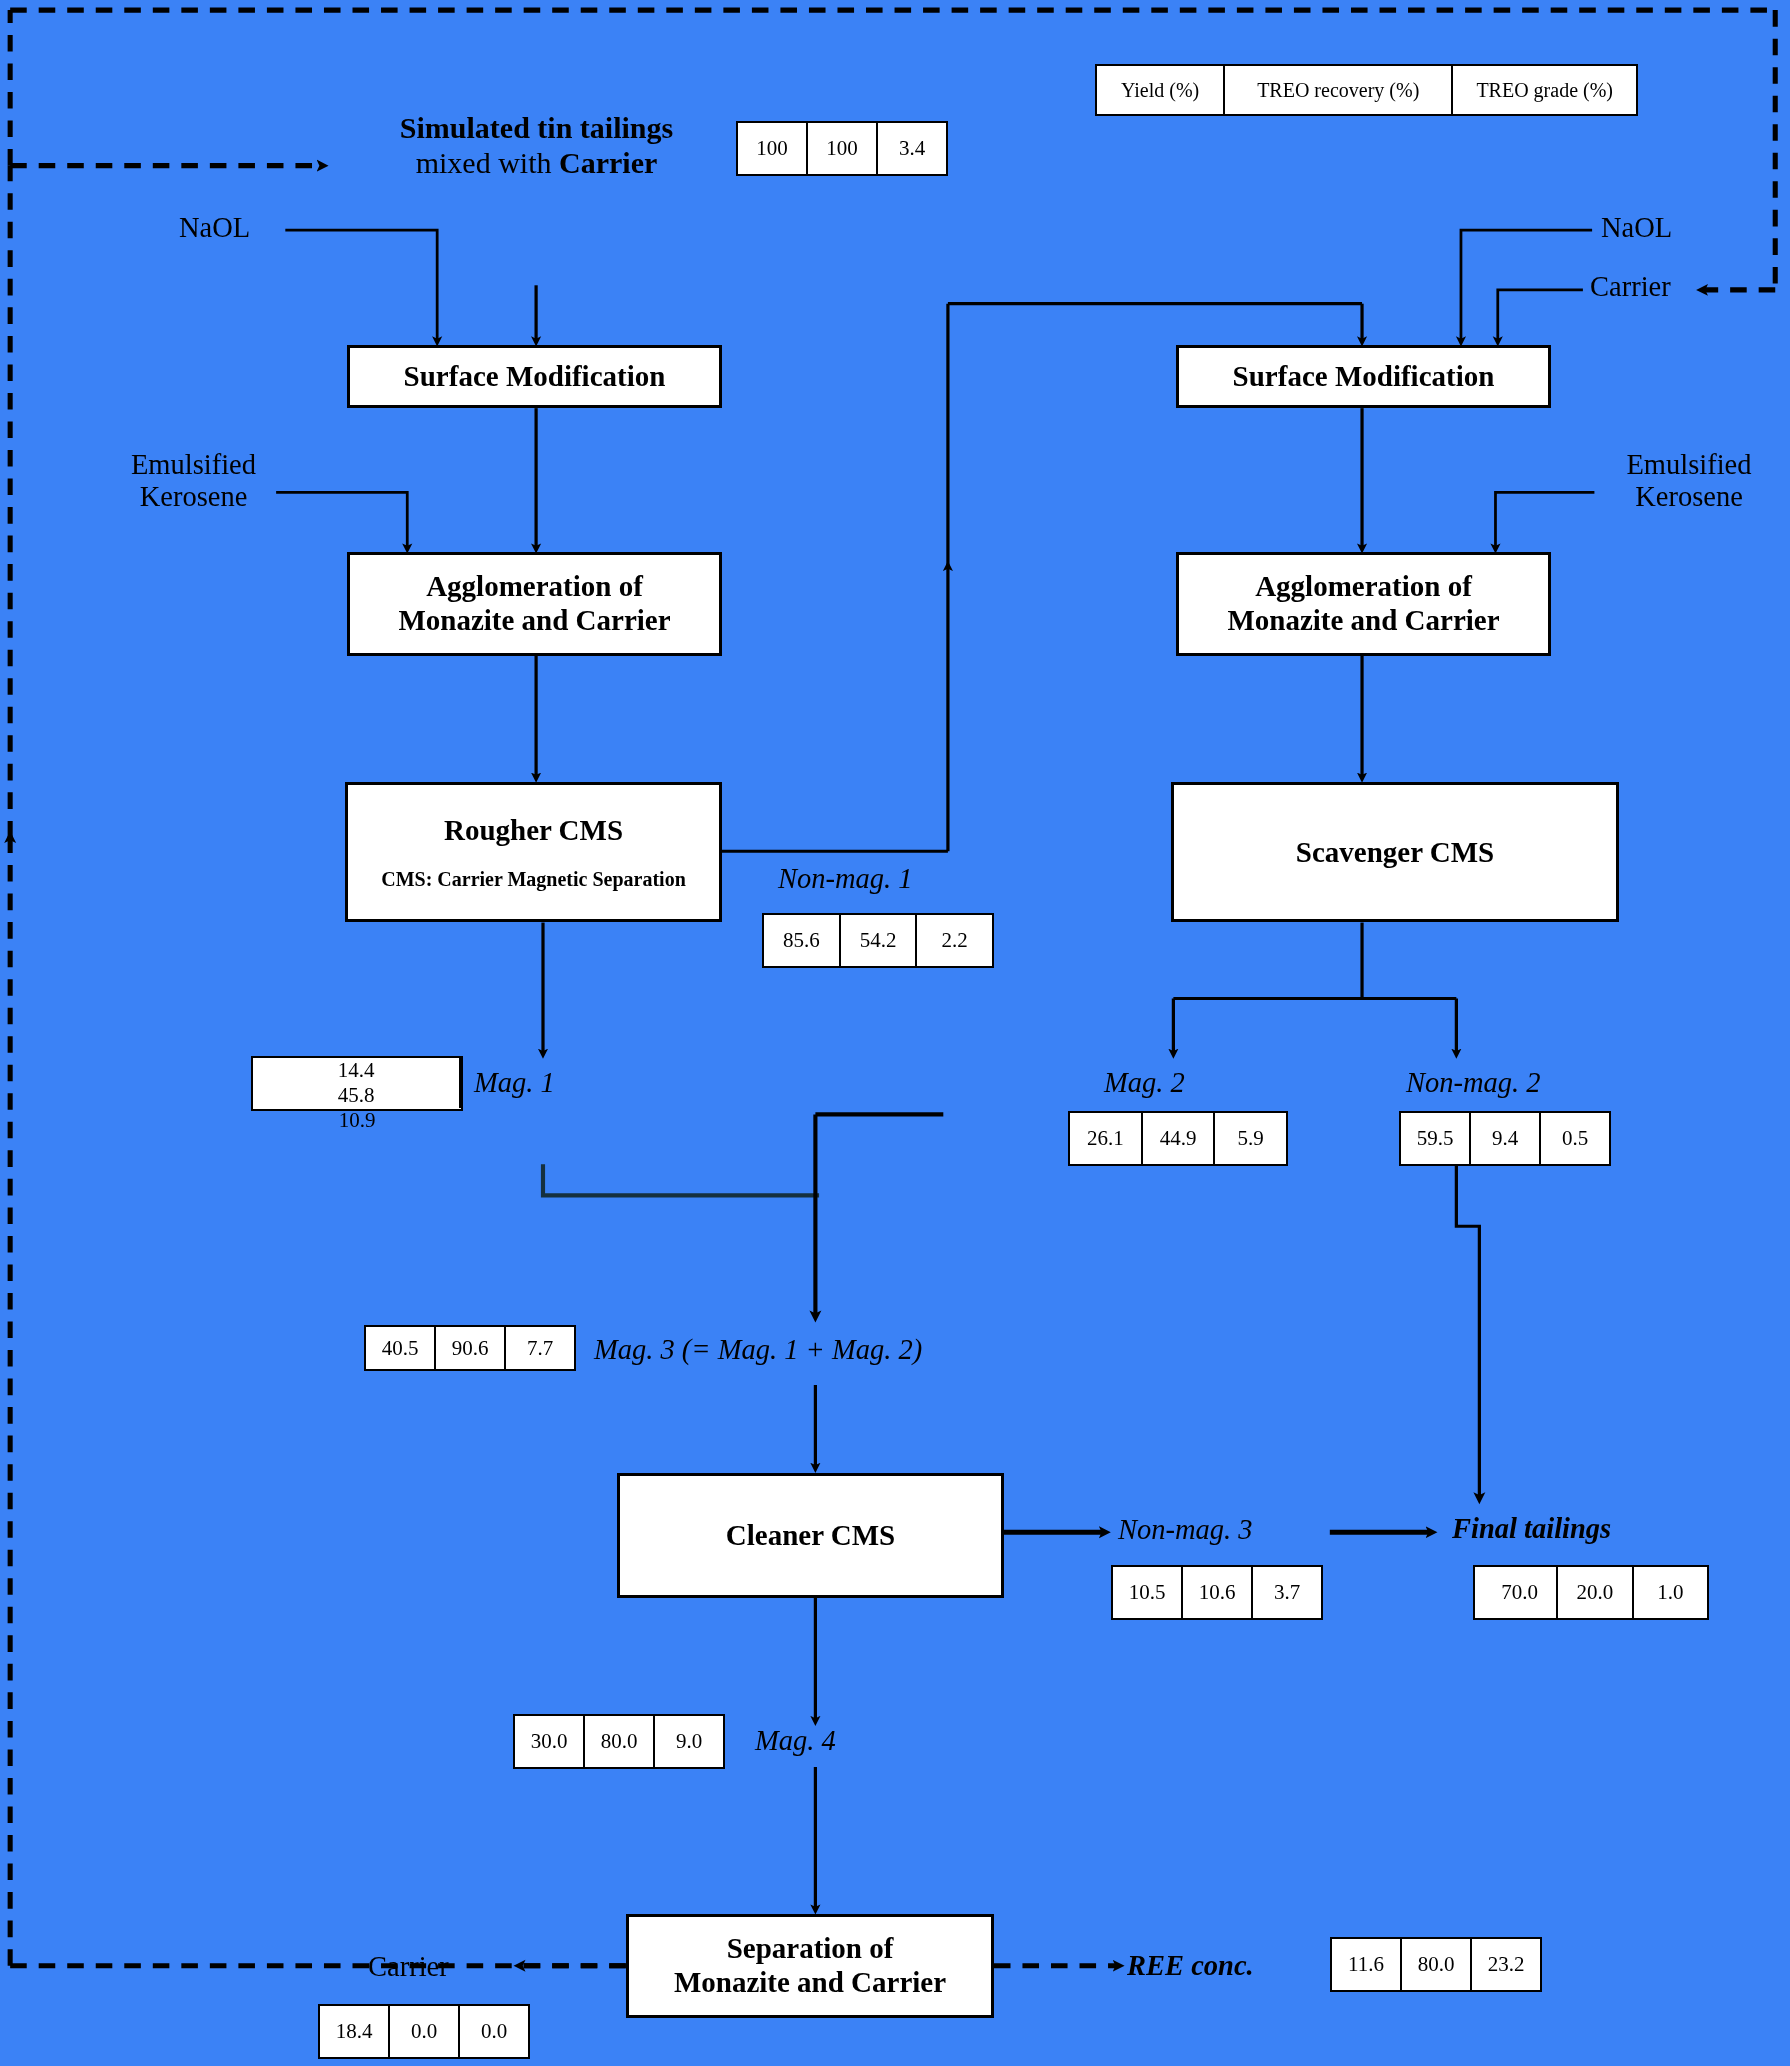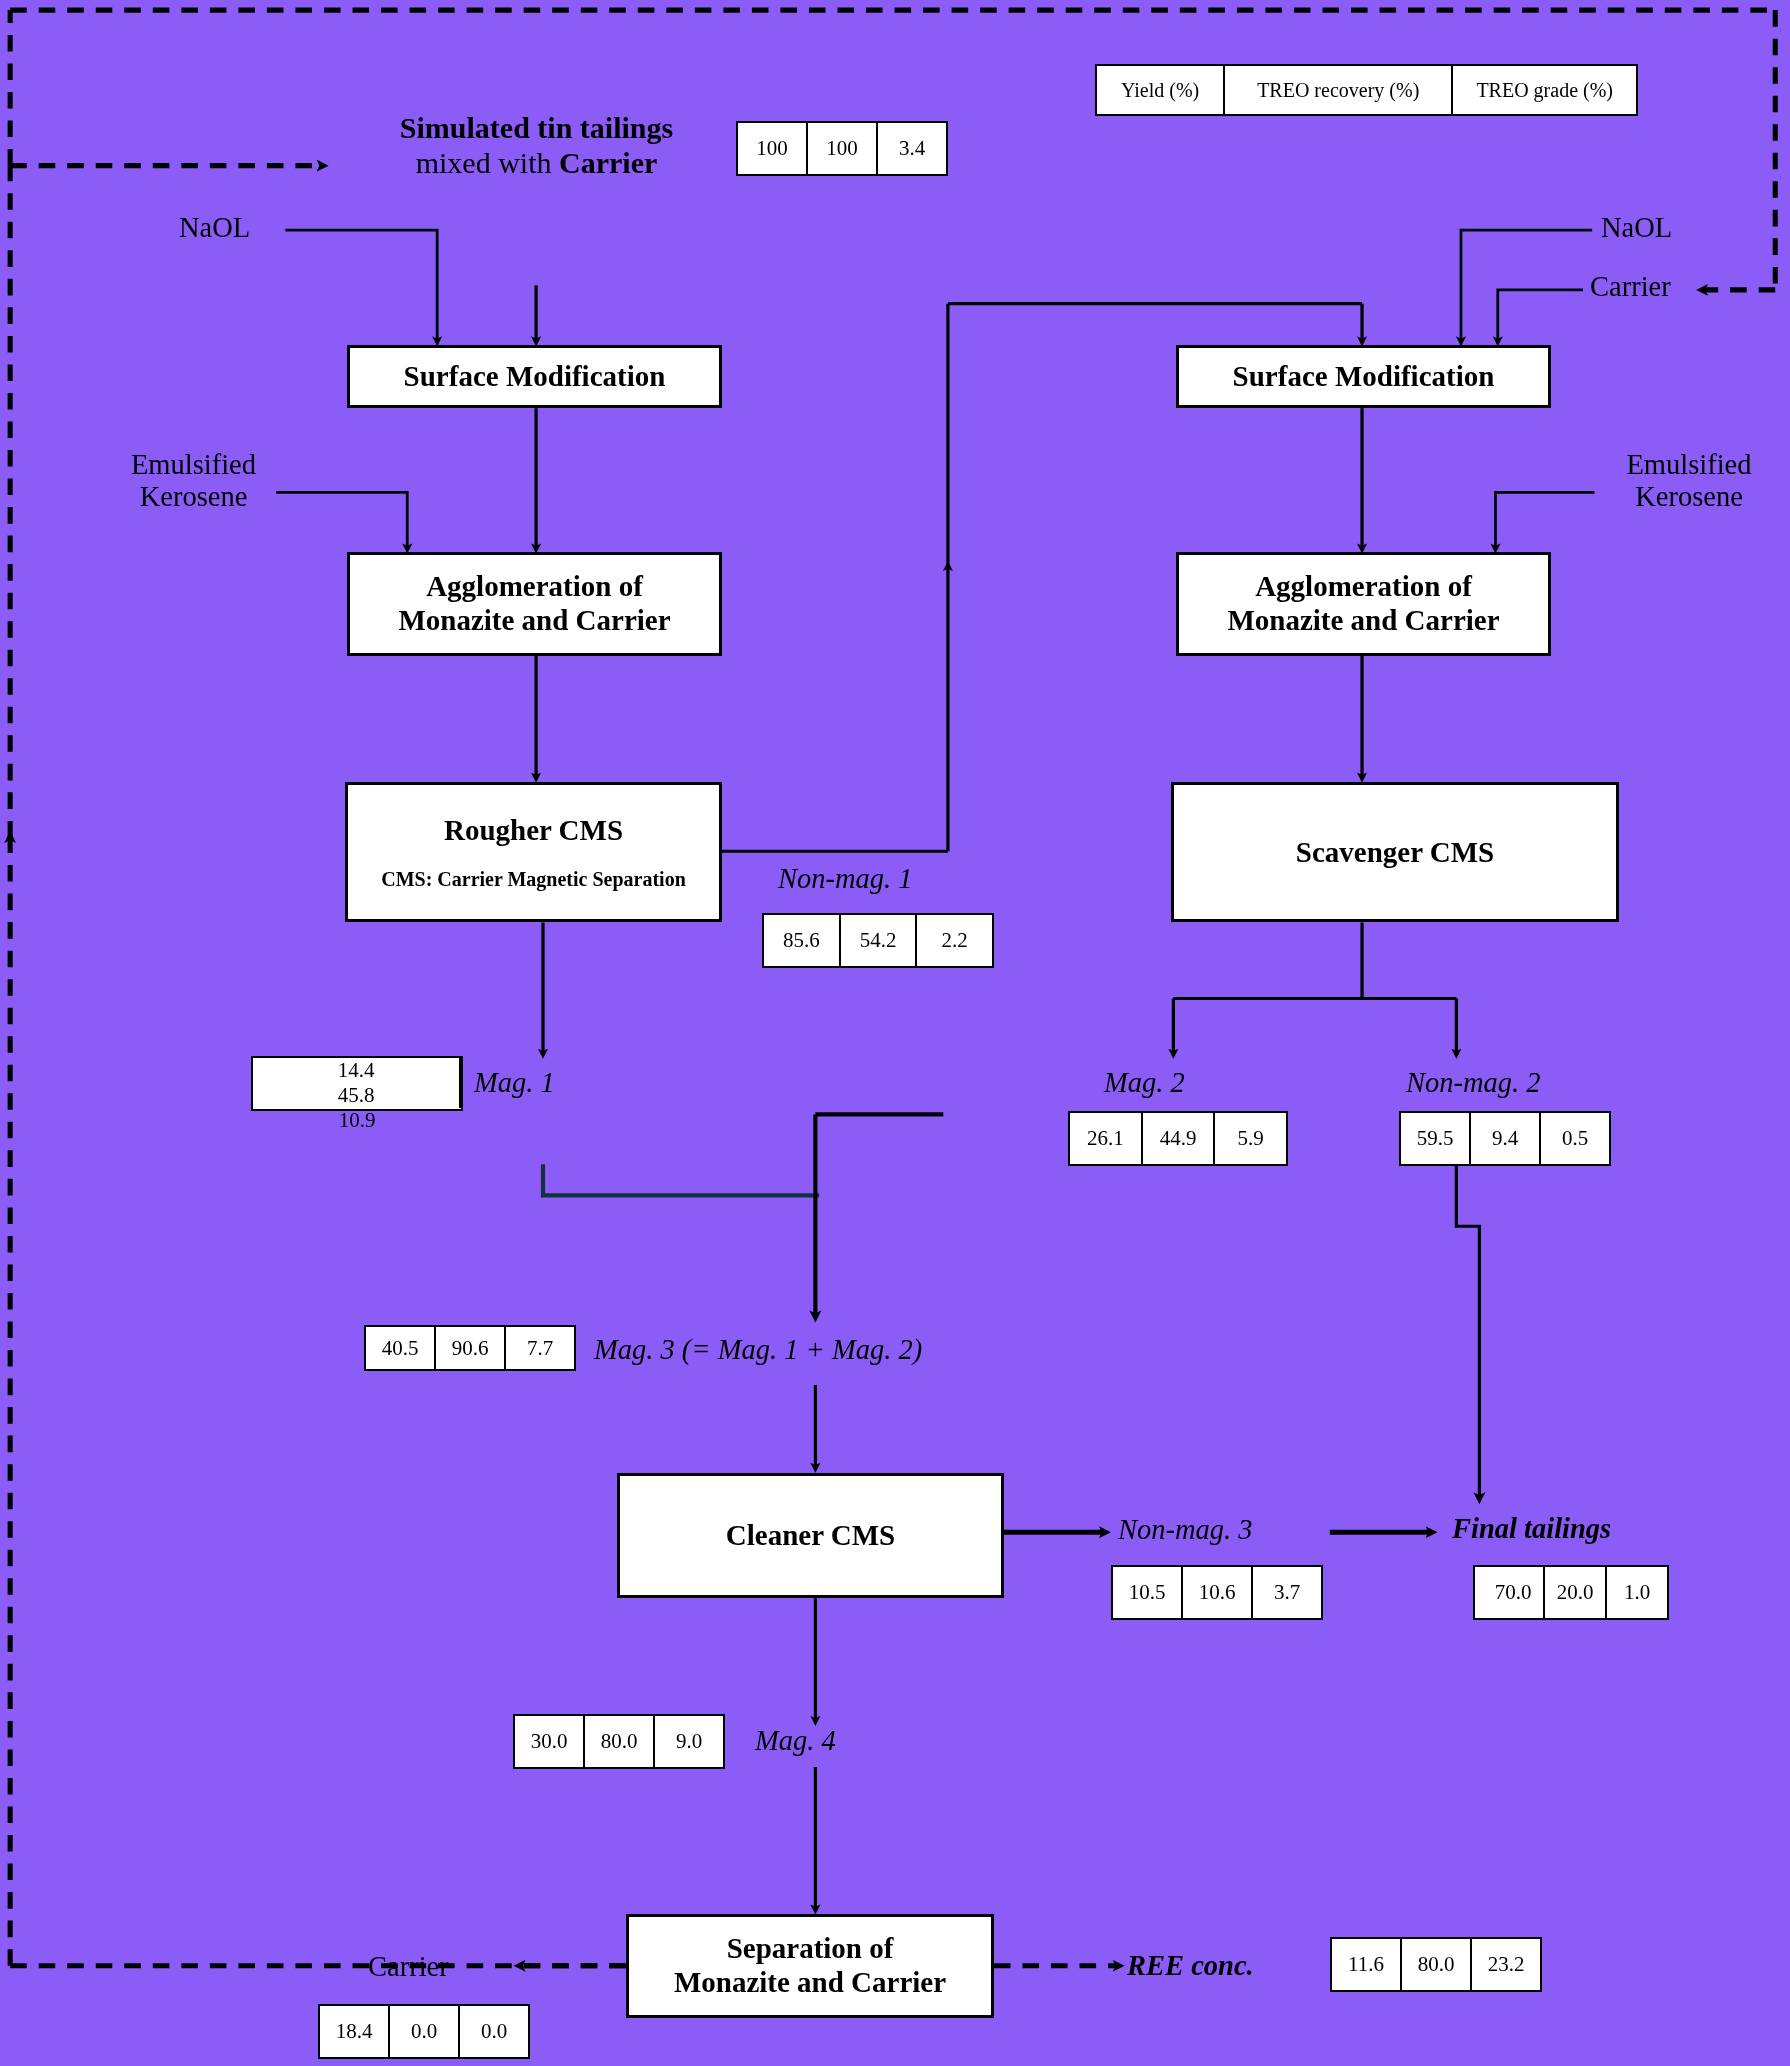--- a/index.html
+++ b/index.html
@@ -7,21 +7,21 @@
     padding: 0;
     background: #ffffff;
   }
   body {
     font-family: "Liberation Serif", "DejaVu Serif", serif;
   }
   #diagram-root {
     position: relative;
     width: 1790px;
     height: 2066px;
-    background: #8b5cf6;
+    background: #3b82f6;
     overflow: hidden;
   }
   svg.flow-layer {
     position: absolute;
     left: 0;
     top: 0;
     width: 1790px;
     height: 2066px;
   }
   .proc-box {
@@ -309,21 +309,21 @@
   <div class="lbl it" style="left:594px; top:1334px;">Mag. 3 (= Mag. 1 + Mag. 2)</div>
 
   <div class="lbl it" style="left:1118px; top:1514px;">Non-mag. 3</div>
   <div class="data-box" style="left:1111px; top:1565px; width:212px; height:55px;">
     <div class="data-cell">10.5</div>
     <div class="data-cell">10.6</div>
     <div class="data-cell">3.7</div>
   </div>
 
   <div class="lbl bolditalic" style="left:1452px; top:1513px;">Final tailings</div>
-  <div class="data-box" style="left:1473px; top:1565px; width:196px; height:55px;padding-left:8px;">
+  <div class="data-box" style="left:1473px; top:1565px; width:236px; height:55px;padding-left:8px;">
     <div class="data-cell">70.0</div>
     <div class="data-cell">20.0</div>
     <div class="data-cell">1.0</div>
   </div>
 
   <div class="data-box" style="left:513px; top:1714px; width:212px; height:55px;">
     <div class="data-cell">30.0</div>
     <div class="data-cell">80.0</div>
     <div class="data-cell">9.0</div>
   </div>

